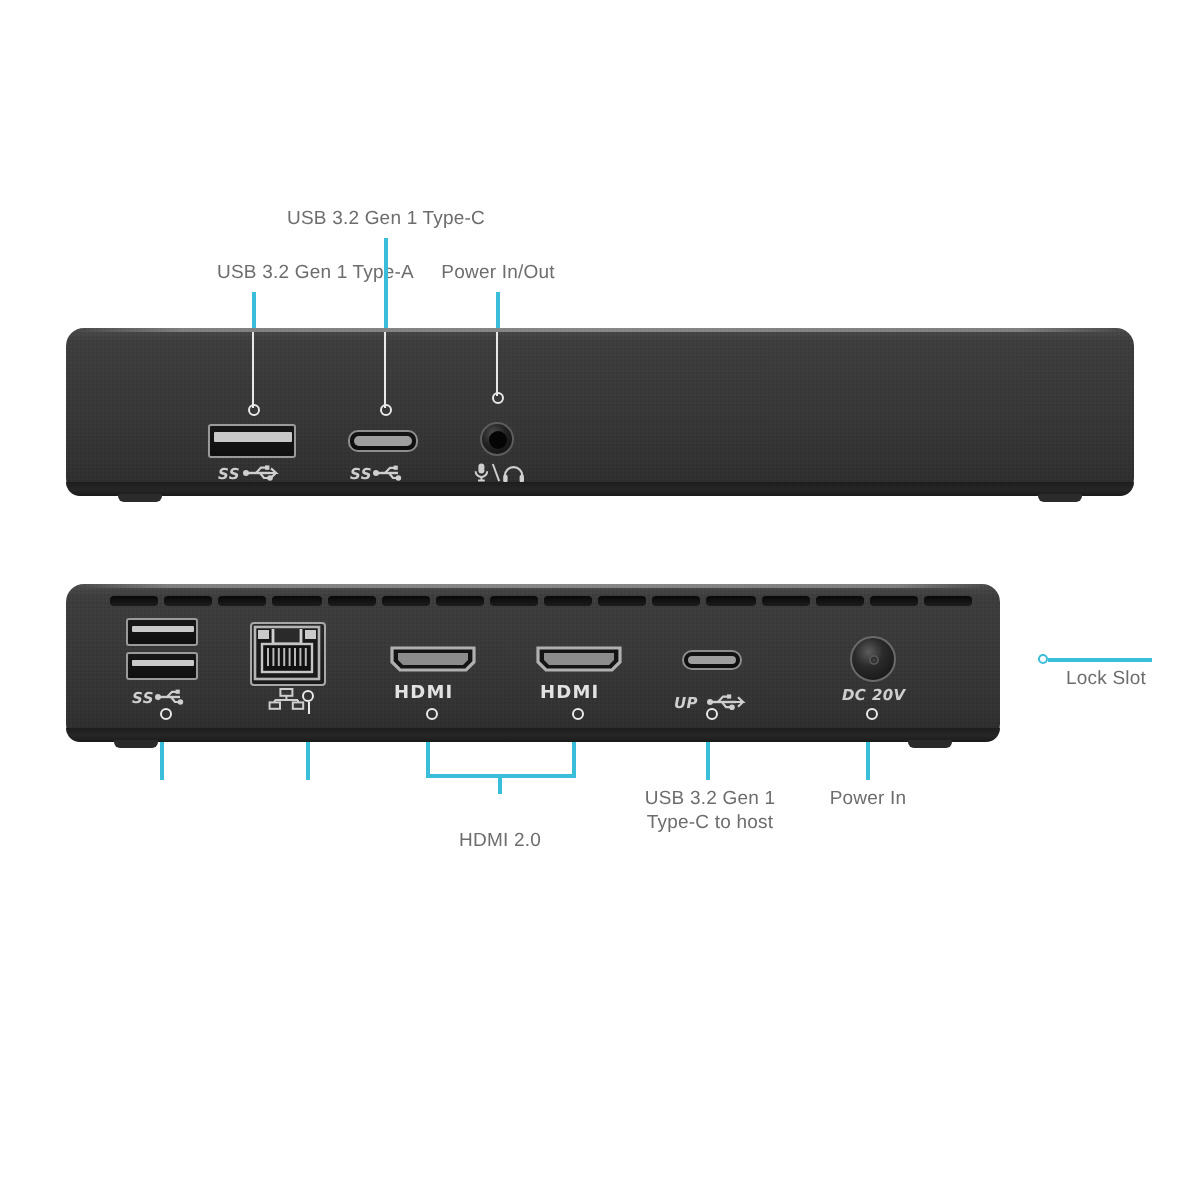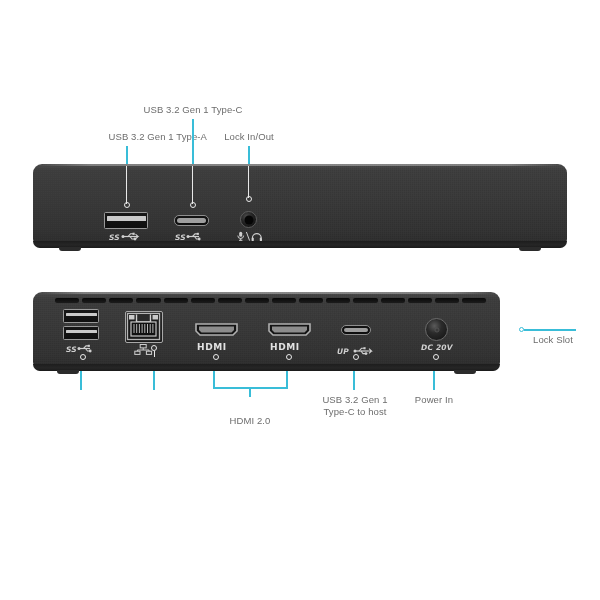--- a/index.html
+++ b/index.html
@@ -130,21 +130,21 @@
 </style>
 </head>
 <body>
 
 <div id="stage">
 
   <div class="callout" style="left:47px; top:131px; width:160px;text-align:right;">USB 3.2 Gen 1 Type-A</div>
 
   <div class="callout" style="left:113px; top:104px; width:160px;">USB 3.2 Gen 1 Type-C</div>
 
-  <div class="callout" style="left:194px; top:131px; width:110px;">Lock In/Out</div>
+  <div class="callout" style="left:194px; top:131px; width:110px;">Power In/Out</div>
 
   <div class="lead-cyan" style="left:126px; top:146px; width:1.6px; height:20px;"></div>
   <div class="lead-cyan" style="left:192px; top:119px; width:1.6px; height:47px;"></div>
   <div class="lead-cyan" style="left:248px; top:146px; width:1.6px; height:20px;"></div>
 
   <div class="device" style="left:33px; top:164px; width:534px; height:84px;">
 
     <div class="lead-white" style="left:93px; top:2px; height:38px;"></div>
     <div class="lead-white" style="left:159px; top:2px; height:38px;"></div>
     <div class="lead-white" style="left:215px; top:2px; height:32px;"></div>

